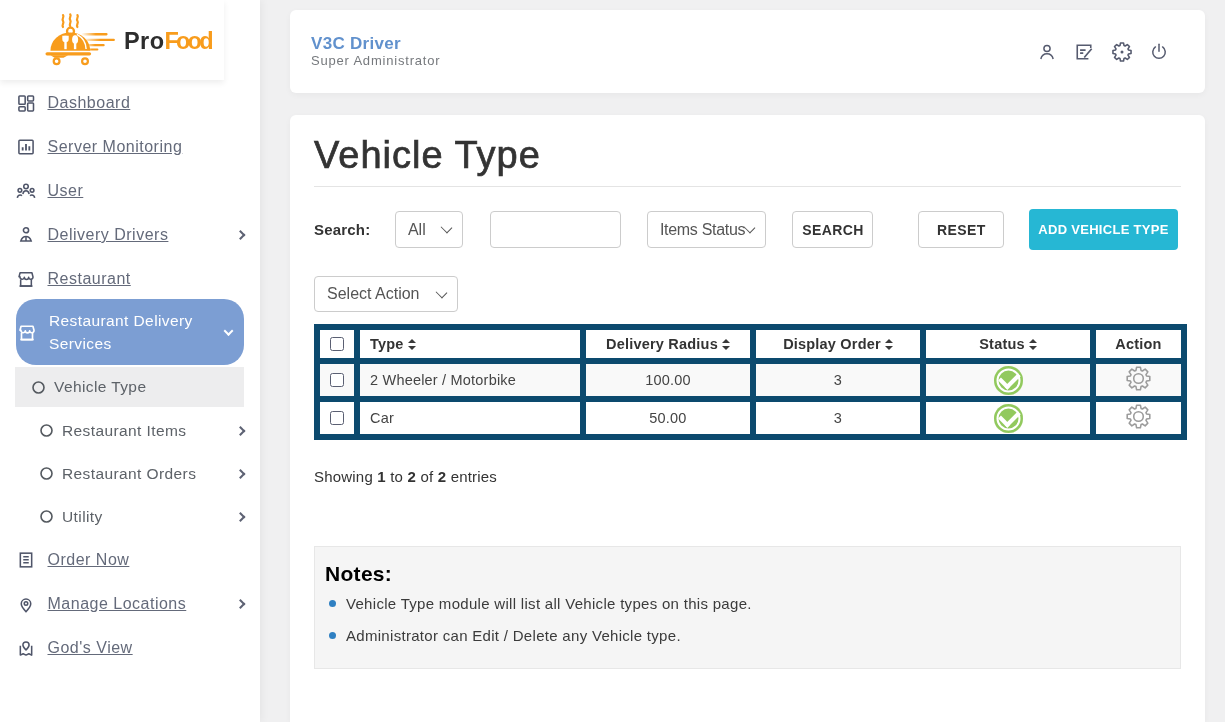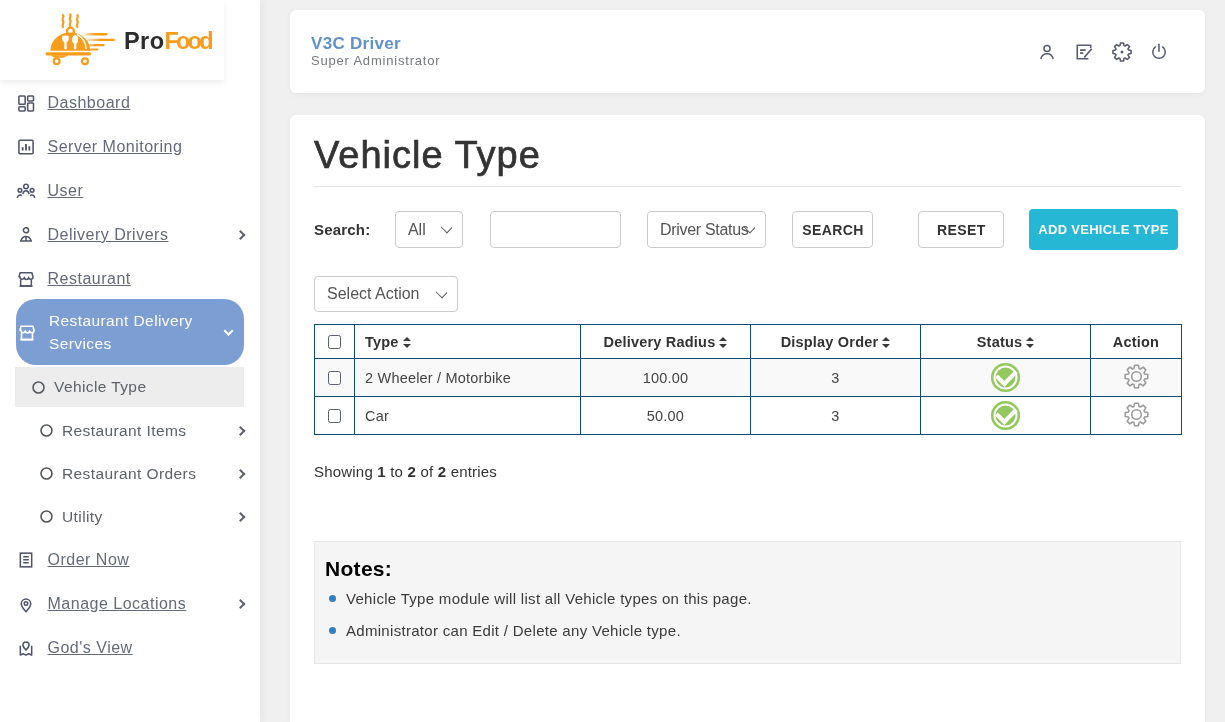--- a/index.html
+++ b/index.html
@@ -42,21 +42,21 @@
 .sel2 { width:119px; margin-left:8px; letter-spacing:-.3px; }
 .btn { height:37px; border:1px solid #ccc; border-radius:4px; background:#fff; font-weight:bold; font-size:14px; color:#333; display:flex; align-items:center; justify-content:center; letter-spacing:.4px; }
 .bsearch { width:81px; margin-left:8.5px; }
 .breset { width:86px; margin-left:27px; }
 .badd { position:absolute; right:3px; top:-2px; width:149px; height:41px; background:#26b7d4; color:#fff; font-weight:bold; font-size:13px; display:flex; align-items:center; justify-content:center; border-radius:4px; letter-spacing:.3px; }
 
 .arow { margin-top:28px; }
 .sel3 { width:144px; height:36px; }
 
 table { margin-top:12px; width:867px; border-collapse:collapse; table-layout:fixed; }
-th, td { border:1px solid #0c4a6e; font-size:14.5px;margin-left:21px; }
+th, td { border:6px solid #0c4a6e; font-size:14.5px;margin-left:21px; }
 th { height:34px; color:#333; font-weight:bold; text-align:center; letter-spacing:.2px; }
 td { height:38px; color:#444; text-align:center; letter-spacing:.2px; }
 tr.r1 td { background:#f9f9f9; }
 th.tl, td.tl { text-align:left; padding-left:10px; }
 .sort { display:inline-block; vertical-align:-1px; margin-left:4px; }
 .cbx { width:13.5px; height:14px; border:1.9px solid #5a5f72; border-radius:2.5px; background:#fff; margin:0 auto; }
 
 .showing { margin-top:28px; font-size:15px; color:#333; letter-spacing:.2px; }
 
 .notes { margin-top:61px; width:867px; height:123px; background:#f5f5f5; border:1px solid #e7e7e7; padding:14.5px 10px; }
@@ -279,21 +279,21 @@
       </svg>
     </div>
 </div>
 
 <div class="card">
   <h1>Vehicle Type</h1>
   <div class="srow">
     <span class="slabel">Search:</span>
     <div class="ctrl sel sel1">All</div>
     <div class="ctrl inp"></div>
-    <div class="ctrl sel sel2">Driver Status</div>
+    <div class="ctrl sel sel2">Items Status</div>
     <div class="btn bsearch">SEARCH</div>
     <div class="btn breset">RESET</div>
     <div class="badd">ADD VEHICLE TYPE</div>
   </div>
   <div class="arow">
       <div class="ctrl sel sel3">Select Action</div>
     </div>
 
   <table>
     <colgroup>

